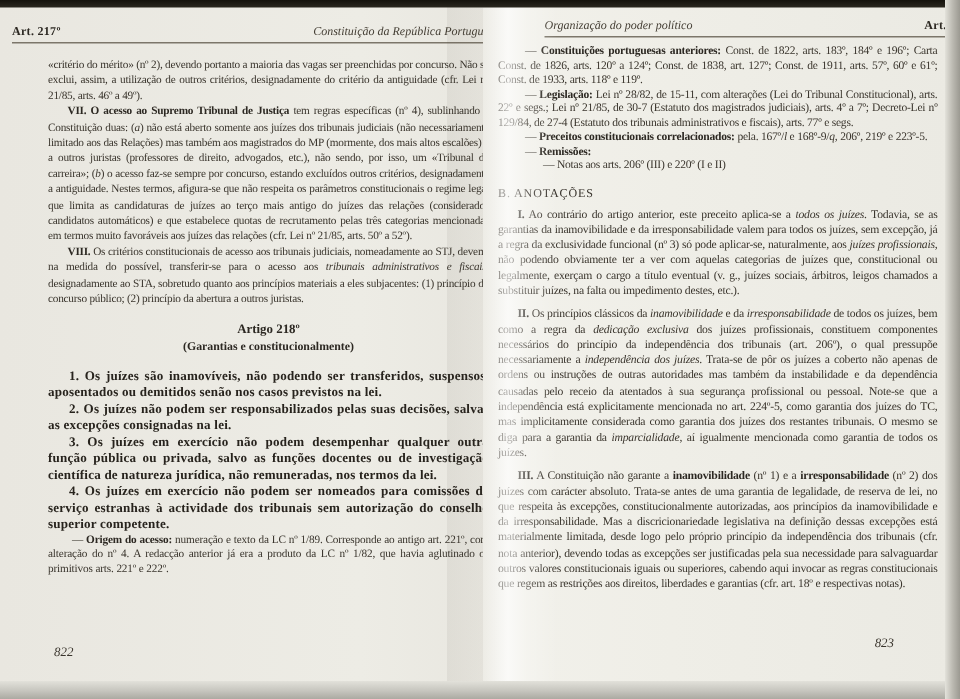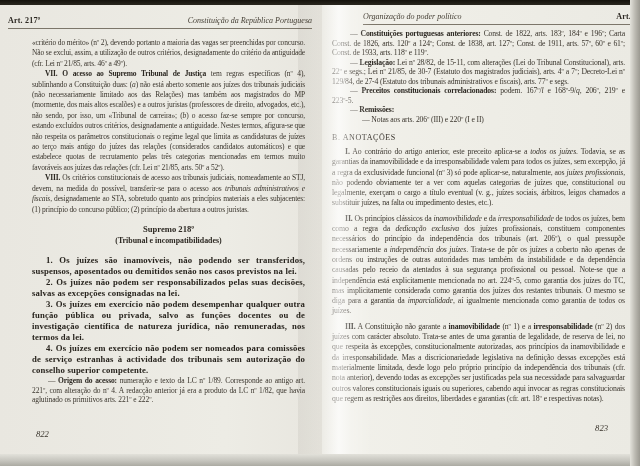--- a/index.html
+++ b/index.html
@@ -13,21 +13,21 @@
   .band-bottom{position:absolute;left:0;bottom:0;width:640px;height:12px;
             background:linear-gradient(to bottom,#e2e1da,#c6c5be 55%,#abaaa2);z-index:6;}
   .band-right{position:absolute;right:0;top:0;width:10px;height:466px;
             background:linear-gradient(to right,#e3e2db,#bcbab2 50%,#9b9991);z-index:6;}
   .spine{position:absolute;left:298px;top:0;width:74px;height:466px;z-index:2;pointer-events:none;
             background:linear-gradient(to right,rgba(68,62,50,0.07),rgba(68,62,50,0.03) 32%,
                        rgba(255,255,255,0.65) 55%,rgba(255,255,255,0.25) 72%,rgba(68,62,50,0.0));}
 
   
   .page{position:absolute;top:5px;height:449px;overflow:hidden;}
-  .page-left{left:0;width:322px;background:linear-gradient(to right,#e9e7e0,#edece5 70%,#e8e6df);}
+  .page-left{left:0;width:322px;background:linear-gradient(to right,#e9e7e0,#edece5 70%,#e8e6df);padding-left:21px;}
   .page-right{left:322px;width:312px;background:linear-gradient(to right,#f2f1eb,#efeee7 40%,#ebeae3);}
 
   .phead{position:absolute;display:flex;justify-content:space-between;align-items:flex-end;
          border-bottom:1px solid #7c766a;padding-bottom:3px;font-size:8px;}
   .page-left .phead{left:8px;right:10px;top:11px;}
   .page-right .phead{left:41px;right:3px;top:7px;}
   .phead .art{font-weight:700;letter-spacing:.2px;color:#2c2822;white-space:nowrap;}
   .phead .ttl{font-style:italic;color:#433d33;white-space:nowrap;}
 
   .pbody{position:absolute;text-align:justify;}
@@ -52,62 +52,62 @@
              color:#36312a;text-indent:0;text-align:left;}
   .small{font-size:7.5px;line-height:9.7px;letter-spacing:-.1px;text-indent:16px;}
 
   .ref{font-size:7.7px;line-height:9.5px;letter-spacing:-.15px;text-indent:18px;}
   .ref-sub{text-indent:30px;}
   .anno{font-size:7.8px;line-height:10.3px;letter-spacing:-.15px;text-indent:13px;margin-top:5px;}
   .page-right .sect-head{margin-top:9px;margin-bottom:4px;}
 
   .pagenum{position:absolute;font-style:italic;font-size:8.6px;color:#3a352d;}
   .pagenum-left{left:36px;top:424px;}
-  .pagenum-right{right:26px;top:418px;}
+  .pagenum-right{right:38px;top:418px;}
 </style>
 </head>
 <body>
 
 <div class="stage">
 
   <div class="band-top"></div>
   <div class="spine"></div>
 
   <div class="page page-left">
     <div class="phead">
       <span class="art">Art. 217º</span>
       <span class="ttl">Constituição da República Portuguesa</span>
     </div>
     <div class="pbody">
       <p class="t noind"><span>«critério do mérito» (nº 2), devendo portanto a maioria das vagas ser preenchidas por concurso. Não se exclui, assim, a utilização de outros critérios, designadamente do critério da antiguidade (cfr. Lei nº 21/85, arts. 46º a 49º).</span></p>
       <p class="t"><span class="b">VII. O acesso ao Supremo Tribunal de Justiça</span><span> tem regras específicas (nº 4), sublinhando a Constituição duas: (</span><span class="i">a</span><span>) não está aberto somente aos juízes dos tribunais judiciais (não necessariamente limitado aos das Relações) mas também aos magistrados do MP (mormente, dos mais altos escalões) e a outros juristas (professores de direito, advogados, etc.), não sendo, por isso, um «Tribunal de carreira»; (</span><span class="i">b</span><span>) o acesso faz-se sempre por concurso, estando excluídos outros critérios, designadamente a antiguidade. Nestes termos, afigura-se que não respeita os parâmetros constitucionais o regime legal que limita as candidaturas de juízes ao terço mais antigo do juízes das relações (considerados candidatos automáticos) e que estabelece quotas de recrutamento pelas três categorias mencionadas em termos muito favoráveis aos juízes das relações (cfr. Lei nº 21/85, arts. 50º a 52º).</span></p>
       <p class="t"><span class="b">VIII.</span><span> Os critérios constitucionais de acesso aos tribunais judiciais, nomeadamente ao STJ, devem, na medida do possível, transferir-se para o acesso aos </span><span class="i">tribunais administrativos e fiscais</span><span>, designadamente ao STA, sobretudo quanto aos princípios materiais a eles subjacentes: (1) princípio do concurso público; (2) princípio da abertura a outros juristas.</span></p>
 
-      <p class="art-head">Supremo 218º</p>
-      <p class="art-sub">(Tribunal e incompatibilidades)</p>
+      <p class="art-head">Artigo 218º</p>
+      <p class="art-sub">(Garantias e constitucionalmente)</p>
 
       <p class="clause">1. Os juízes são inamovíveis, não podendo ser transferidos, suspensos, aposentados ou demitidos senão nos casos previstos na lei.</p>
       <p class="clause">2. Os juízes não podem ser responsabilizados pelas suas decisões, salvas as excepções consignadas na lei.</p>
       <p class="clause">3. Os juízes em exercício não podem desempenhar qualquer outra função pública ou privada, salvo as funções docentes ou de investigação científica de natureza jurídica, não remuneradas, nos termos da lei.</p>
       <p class="clause">4. Os juízes em exercício não podem ser nomeados para comissões de serviço estranhas à actividade dos tribunais sem autorização do conselho superior competente.</p>
 
       <p class="small"><span>— </span><span class="b">Origem do acesso:</span><span> numeração e texto da LC nº 1/89. Corresponde ao antigo art. 221º, com alteração do nº 4. A redacção anterior já era a produto da LC nº 1/82, que havia aglutinado os primitivos arts. 221º e 222º.</span></p>
     </div>
     <div class="pagenum pagenum-left">822</div>
   </div>
 
   <div class="page page-right">
     <div class="phead">
       <span class="ttl">Organização do poder político</span>
       <span class="art">Art.</span>
     </div>
     <div class="pbody">
       <p class="ref"><span>— </span><span class="b">Constituições portuguesas anteriores:</span><span> Const. de 1822, arts. 183º, 184º e 196º; Carta Const. de 1826, arts. 120º a 124º; Const. de 1838, art. 127º; Const. de 1911, arts. 57º, 60º e 61º; Const. de 1933, arts. 118º e 119º.</span></p>
       <p class="ref"><span>— </span><span class="b">Legislação:</span><span> Lei nº 28/82, de 15-11, com alterações (Lei do Tribunal Constitucional), arts. 22º e segs.; Lei nº 21/85, de 30-7 (Estatuto dos magistrados judiciais), arts. 4º a 7º; Decreto-Lei nº 129/84, de 27-4 (Estatuto dos tribunais administrativos e fiscais), arts. 77º e segs.</span></p>
-      <p class="ref"><span>— </span><span class="b">Preceitos constitucionais correlacionados:</span><span> podem. 167º/</span><span class="i">l</span><span> e 168º-9/</span><span class="i">q</span><span>, 206º, 219º e 223º-5.</span></p>
+      <p class="ref"><span>— </span><span class="b">Preceitos constitucionais correlacionados:</span><span> pela. 167º/</span><span class="i">l</span><span> e 168º-9/</span><span class="i">q</span><span>, 206º, 219º e 223º-5.</span></p>
       <p class="ref"><span>— </span><span class="b">Remissões:</span></p>
       <p class="ref ref-sub"><span>— Notas aos arts. 206º (III) e 220º (I e II)</span></p>
 
       <p class="sect-head">B. ANOTAÇÕES</p>
 
       <p class="anno"><span class="b">I.</span><span> Ao contrário do artigo anterior, este preceito aplica-se a </span><span class="i">todos os juízes</span><span>. Todavia, se as garantias da inamovibilidade e da irresponsabilidade valem para todos os juízes, sem excepção, já a regra da exclusividade funcional (nº 3) só pode aplicar-se, naturalmente, aos </span><span class="i">juízes profissionais</span><span>, não podendo obviamente ter a ver com aquelas categorias de juízes que, constitucional ou legalmente, exerçam o cargo a título eventual (v. g., juízes sociais, árbitros, leigos chamados a substituir juízes, na falta ou impedimento destes, etc.).</span></p>
       <p class="anno"><span class="b">II.</span><span> Os princípios clássicos da </span><span class="i">inamovibilidade</span><span> e da </span><span class="i">irresponsabilidade</span><span> de todos os juízes, bem como a regra da </span><span class="i">dedicação exclusiva</span><span> dos juízes profissionais, constituem componentes necessários do princípio da independência dos tribunais (art. 206º), o qual pressupõe necessariamente a </span><span class="i">independência dos juízes</span><span>. Trata-se de pôr os juízes a coberto não apenas de ordens ou instruções de outras autoridades mas também da instabilidade e da dependência causadas pelo receio da atentados à sua segurança profissional ou pessoal. Note-se que a independência está explicitamente mencionada no art. 224º-5, como garantia dos juízes do TC, mas implicitamente considerada como garantia dos juízes dos restantes tribunais. O mesmo se diga para a garantia da </span><span class="i">imparcialidade</span><span>, aí igualmente mencionada como garantia de todos os juízes.</span></p>
       <p class="anno"><span class="b">III.</span><span> A Constituição não garante a </span><span class="b">inamovibilidade</span><span> (nº 1) e a </span><span class="b">irresponsabilidade</span><span> (nº 2) dos juízes com carácter absoluto. Trata-se antes de uma garantia de legalidade, de reserva de lei, no que respeita às excepções, constitucionalmente autorizadas, aos princípios da inamovibilidade e da irresponsabilidade. Mas a discricionariedade legislativa na definição dessas excepções está materialmente limitada, desde logo pelo próprio princípio da independência dos tribunais (cfr. nota anterior), devendo todas as excepções ser justificadas pela sua necessidade para salvaguardar outros valores constitucionais iguais ou superiores, cabendo aqui invocar as regras constitucionais que regem as restrições aos direitos, liberdades e garantias (cfr. art. 18º e respectivas notas).</span></p>
     </div>
     <div class="pagenum pagenum-right">823</div>

